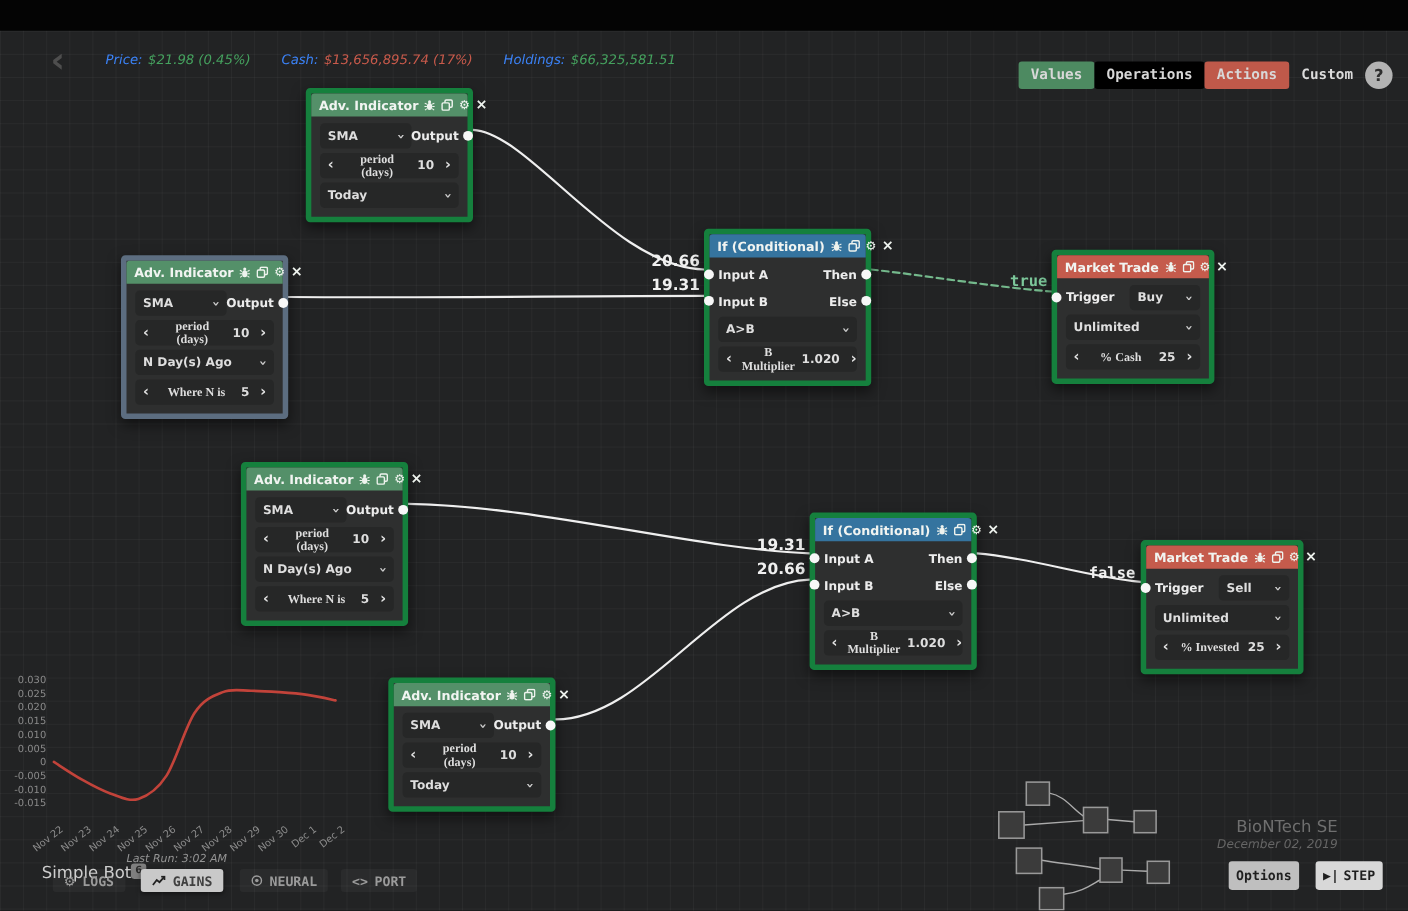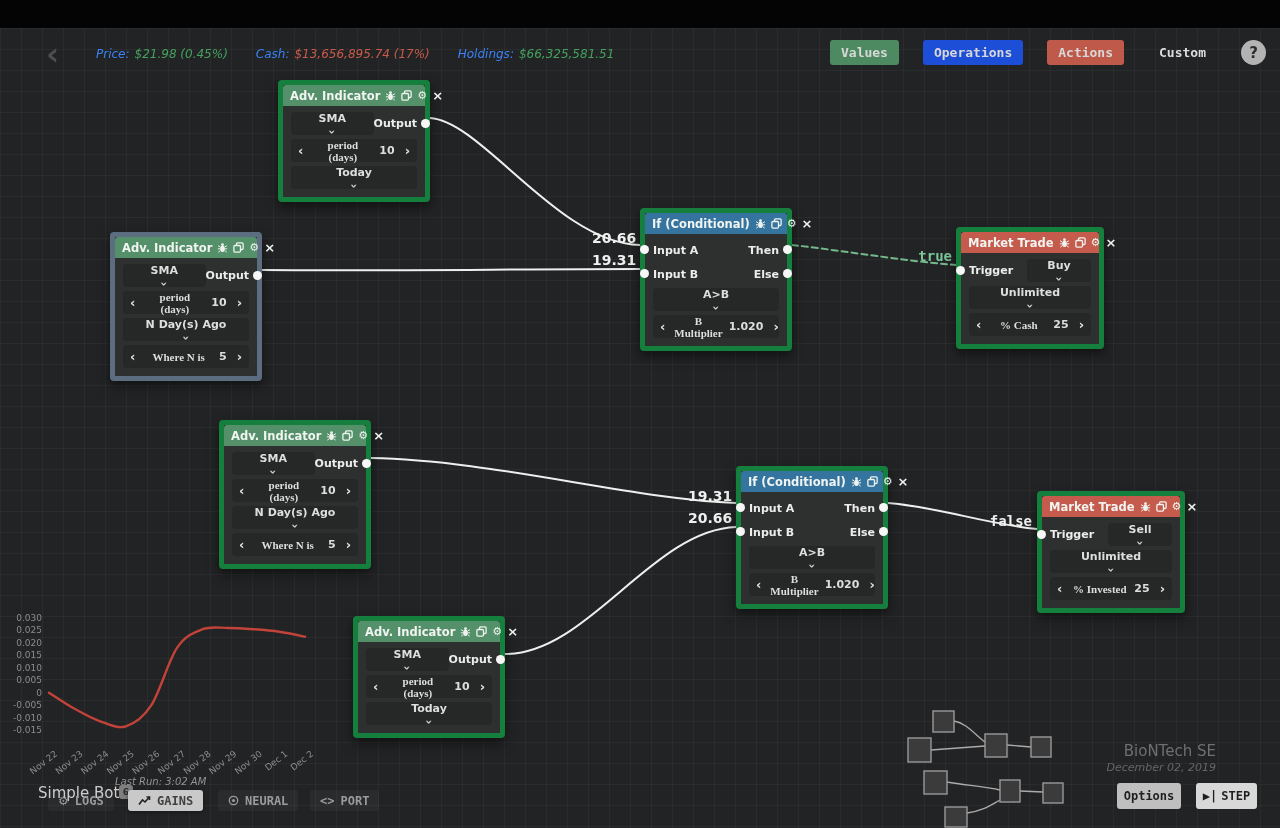--- a/index.html
+++ b/index.html
@@ -12,25 +12,25 @@
                      linear-gradient(90deg, rgba(255,255,255,.035) 1px, transparent 1px);
     background-size:21px 21px; }
 
   .back-btn { position:absolute; left:46px; top:38px; font-size:32px; font-weight:bold; color:#4e4e4e; z-index:5; cursor:pointer; line-height:32px; }
 
   .stats { position:absolute; left:96px; top:47px; display:flex; gap:28px; z-index:5; font-style:italic; font-size:12px; }
   .stats .lbl { color:#3b82f6; margin-right:5px; }
   .stat-green { color:#45a15e; }
   .stat-red { color:#c85a4b; }
 
-  .tabs { position:absolute; right:14px; top:40px; display:flex; gap:24px; align-items:center; z-index:5;
+  .tabs { position:absolute; right:14px; top:56px; display:flex; gap:0; align-items:center; z-index:5;
     font-family:"DejaVu Sans Mono", monospace; font-size:13px; font-weight:bold;text-align:right; }
   .tab { padding:5px 11px; border-radius:3px; color:#d8d8d8; cursor:pointer; }
   .tab-values { background:#4d8a61; }
-  .tab-operations { background:#1d4ed8; }
+  .tab-operations { background:#000000; }
   .tab-actions { background:#bf594a; }
   .tab-custom { background:transparent; color:#dcdcdc; }
   .help-circle { width:25px; height:25px; border-radius:50%; background:#b3b3b3; color:#2e2e2e;
     display:flex; align-items:center; justify-content:center; font-size:15px; font-weight:bold; cursor:pointer; font-family:"DejaVu Sans", sans-serif; }
 
   #wires { position:absolute; left:0; top:0; width:1280px; height:828px; z-index:1; pointer-events:none; }
 
   .node { position:absolute; width:152px; background:#2e2f2f; border:5px solid #15803d; border-radius:4px;
     box-shadow:0 5px 12px rgba(0,0,0,.5); z-index:2; }
   .node.selected { border-color:#5c6d80; }
@@ -44,21 +44,21 @@
   .hicon.closex { font-size:13px; }
   .node-body { padding:6px 8px 8px; display:flex; flex-direction:column; gap:4px; }
   .row { height:23px; display:flex; align-items:center; }
   .io-row { height:20px; display:flex; align-items:center; justify-content:space-between; }
   .io-label { font-size:11px; font-weight:bold; color:#ececec; }
   .ctl { background:#262727; border-radius:4px; height:23px; display:flex; align-items:center;
     padding:0 7px; font-size:11px; font-weight:bold; color:#dedede; cursor:pointer; }
   .ctl.full { width:100%; }
   .ctl.grow { flex:1; }
   .ctl.w92 { width:92px; }
-  .select { justify-content:space-between;flex-direction:column; }
+  .select { justify-content:space-between; }
   .chev-down { display:inline-block; transform:rotate(90deg); font-size:12px; color:#cfcfcf; font-weight:bold; }
   .stepper { justify-content:space-between; gap:6px; }
   .stepper .chev { font-size:13px; color:#e3e3e3; cursor:pointer; line-height:20px; }
   .stepper .s-label { flex:1; text-align:center; margin-left:3px;font-family:Liberation Serif, serif; }
   .stepper .s-value { margin-right:4px; }
   .out-label { margin-left:auto; font-size:11px; font-weight:bold; color:#ececec; }
   .trig-label { font-size:11px; font-weight:bold; color:#ececec; width:52px; }
 
   .port { position:absolute; width:9px; height:9px; border-radius:50%; background:#f7f7f7; z-index:3; cursor:crosshair; }
   .port.p-right { right:-5px; }

